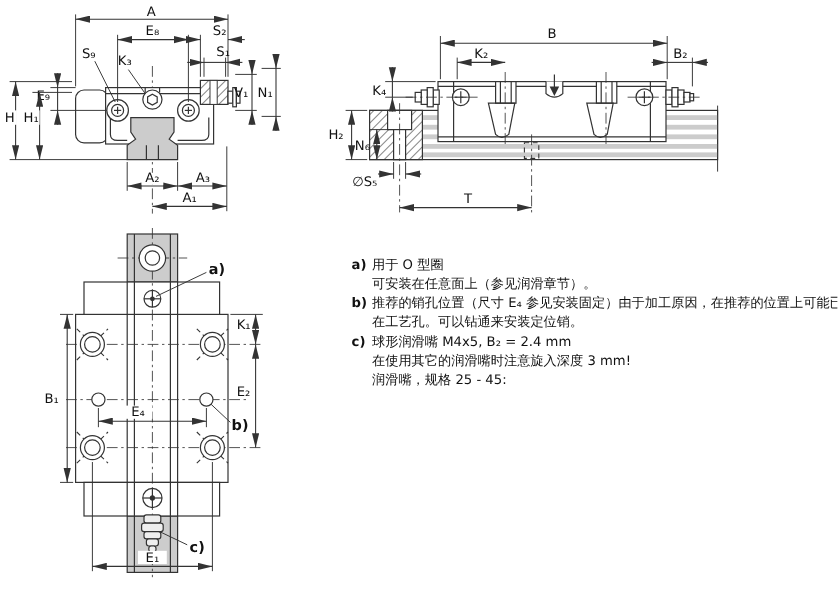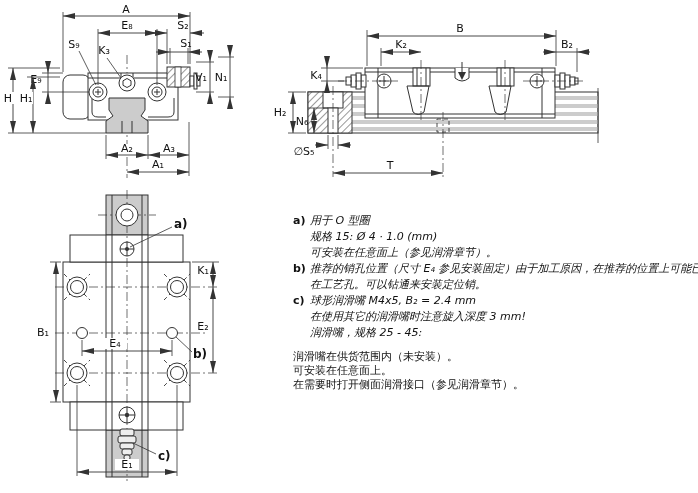--- a/index.html
+++ b/index.html
@@ -12,21 +12,21 @@
   .gb {fill:#ccc;}
   .cl {stroke:#333;stroke-width:0.7;fill:none;stroke-dasharray:9 3 2 3;}
   .dsh{stroke:#333;stroke-width:0.9;fill:none;stroke-dasharray:4 3;}
   .dim{stroke:#333;stroke-width:0.9;fill:none;}
   .ext{stroke:#333;stroke-width:0.8;fill:none;}
   .lbl{font:11px "DejaVu Sans",sans-serif;fill:#111;}
   .lblb{font:bold 12px "DejaVu Sans",sans-serif;fill:#111;}
   .notes{position:absolute;left:293px;top:213px;width:404px;font-size:11px;color:#111;}
   .note{display:flex;}
   .note .marker{font-weight:bold;width:17px;flex:none;line-height:16px;}
-  .nlines div{line-height:16px;white-space:nowrap;font-style:italic;}
+  .nlines div{line-height:16px;white-space:nowrap;}
   .footer{margin-top:9px;}
   .footer div{line-height:14px;white-space:nowrap;}
 </style>
 </head>
 <body>
 
 <div class="screen">
 <svg width="698" height="493" viewBox="0 0 698 493">
   <defs>
     <pattern id="hpat" width="5" height="5" patternUnits="userSpaceOnUse" patternTransform="rotate(45)">
@@ -364,38 +364,32 @@
       <text class="lblb" x="158" y="460">c)</text>
     </g>
   </g>
 </svg>
 
   <div class="notes">
     <div class="note">
       <span class="marker">a)</span>
       <div class="nlines">
         <div>用于 O 型圈</div>
-        <div>规格 15: Ø 4 · 1.0 (mm)</div>
         <div>可安装在任意面上（参见润滑章节）。</div>
       </div>
     </div>
     <div class="note">
       <span class="marker">b)</span>
       <div class="nlines">
         <div>推荐的销孔位置（尺寸 E₄ 参见安装固定）由于加工原因，在推荐的位置上可能已经存</div>
         <div>在工艺孔。可以钻通来安装定位销。</div>
       </div>
     </div>
     <div class="note">
       <span class="marker">c)</span>
       <div class="nlines">
         <div>球形润滑嘴 M4x5, B₂ = 2.4 mm</div>
         <div>在使用其它的润滑嘴时注意旋入深度 3 mm!</div>
         <div>润滑嘴，规格 25 - 45:</div>
       </div>
     </div>
-    <div class="footer">
-      <div>润滑嘴在供货范围内（未安装）。</div>
-      <div>可安装在任意面上。</div>
-      <div>在需要时打开侧面润滑接口（参见润滑章节）。</div>
-    </div>
   </div>
 </div>
 
 </body></html>

